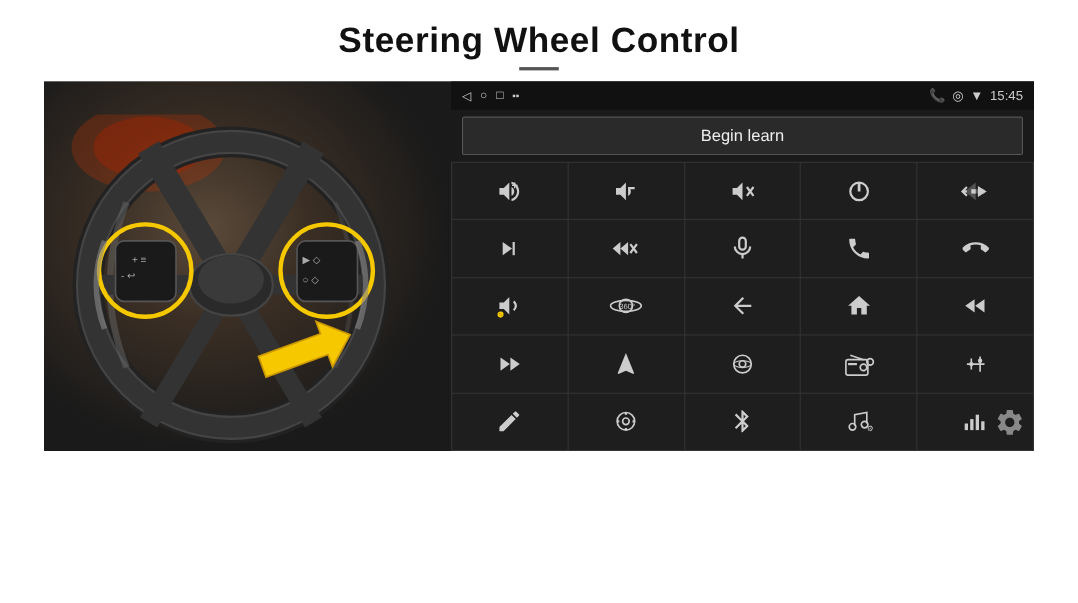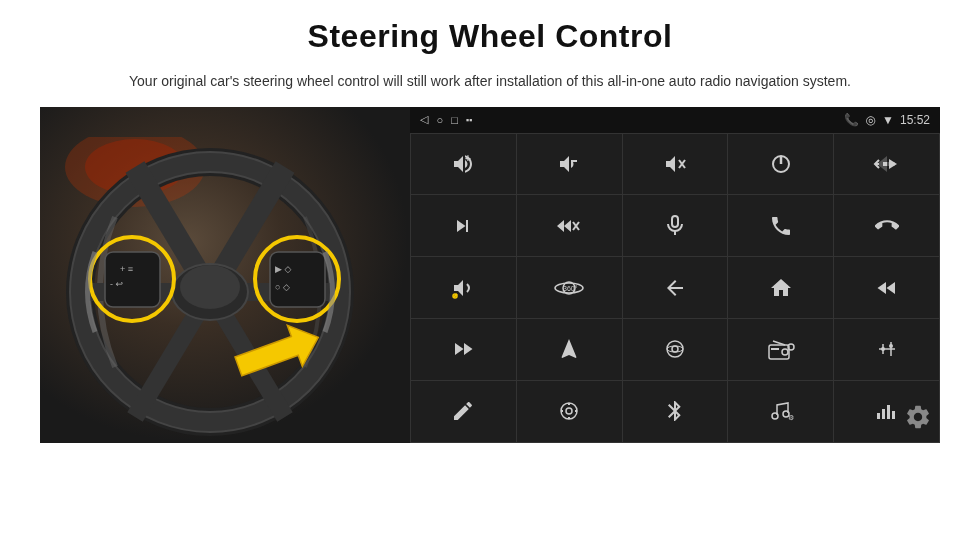--- a/index.html
+++ b/index.html
@@ -177,21 +177,20 @@
     }
 
   </style>
 </head>
 <body>
 
 <div class="page-wrapper">
 
   <h1 class="title">Steering Wheel Control</h1>
   <div class="title-divider"></div>
-  <p class="subtitle">Your original car's steering wheel control will still work after installation of this all-in-one auto radio navigation system.</p>
 
   <div class="content-area">
 
     <div class="steering-img">
       <div class="steering-bg"></div>
 
       <svg class="sw-svg" viewBox="0 0 320 300" xmlns="http://www.w3.org/2000/svg">
 
         <ellipse cx="80" cy="30" rx="70" ry="40" fill="#cc330044"></ellipse>
         <ellipse cx="80" cy="30" rx="50" ry="28" fill="#aa220066"></ellipse>
@@ -240,24 +239,27 @@
         <div class="status-left">
           <span>◁</span>
           <span>○</span>
           <span>□</span>
           <span style="font-size:9px;">▪▪</span>
         </div>
         <div class="status-right">
           <span>📞</span>
           <span>◎</span>
           <span>▼</span>
-          <span>15:52</span>
+          <span>15:45</span>
         </div>
       </div>
 
+      <div class="begin-learn-row">
+        <div class="begin-learn-btn">Begin learn</div>
+      </div>
 
       <div class="controls-grid">
 
         <div class="ctrl-btn" title="Volume Up">
           <svg width="24" height="24" viewBox="0 0 24 24" fill="none" xmlns="http://www.w3.org/2000/svg">
             <path d="M3 9v6h4l5 5V4L7 9H3zm13.5 3c0-1.77-1.02-3.29-2.5-4.03v8.05c1.48-.73 2.5-2.25 2.5-4.02zM14 3.23v2.06c2.89.86 5 3.54 5 6.71s-2.11 5.85-5 6.71v2.06c4.01-.91 7-4.49 7-8.77s-2.99-7.86-7-8.77z" fill="#ccc"></path>
             <text x="14" y="10" fill="#ccc" font-size="10" font-weight="bold">+</text>
           </svg>
         </div>
         <div class="ctrl-btn" title="Volume Down">

